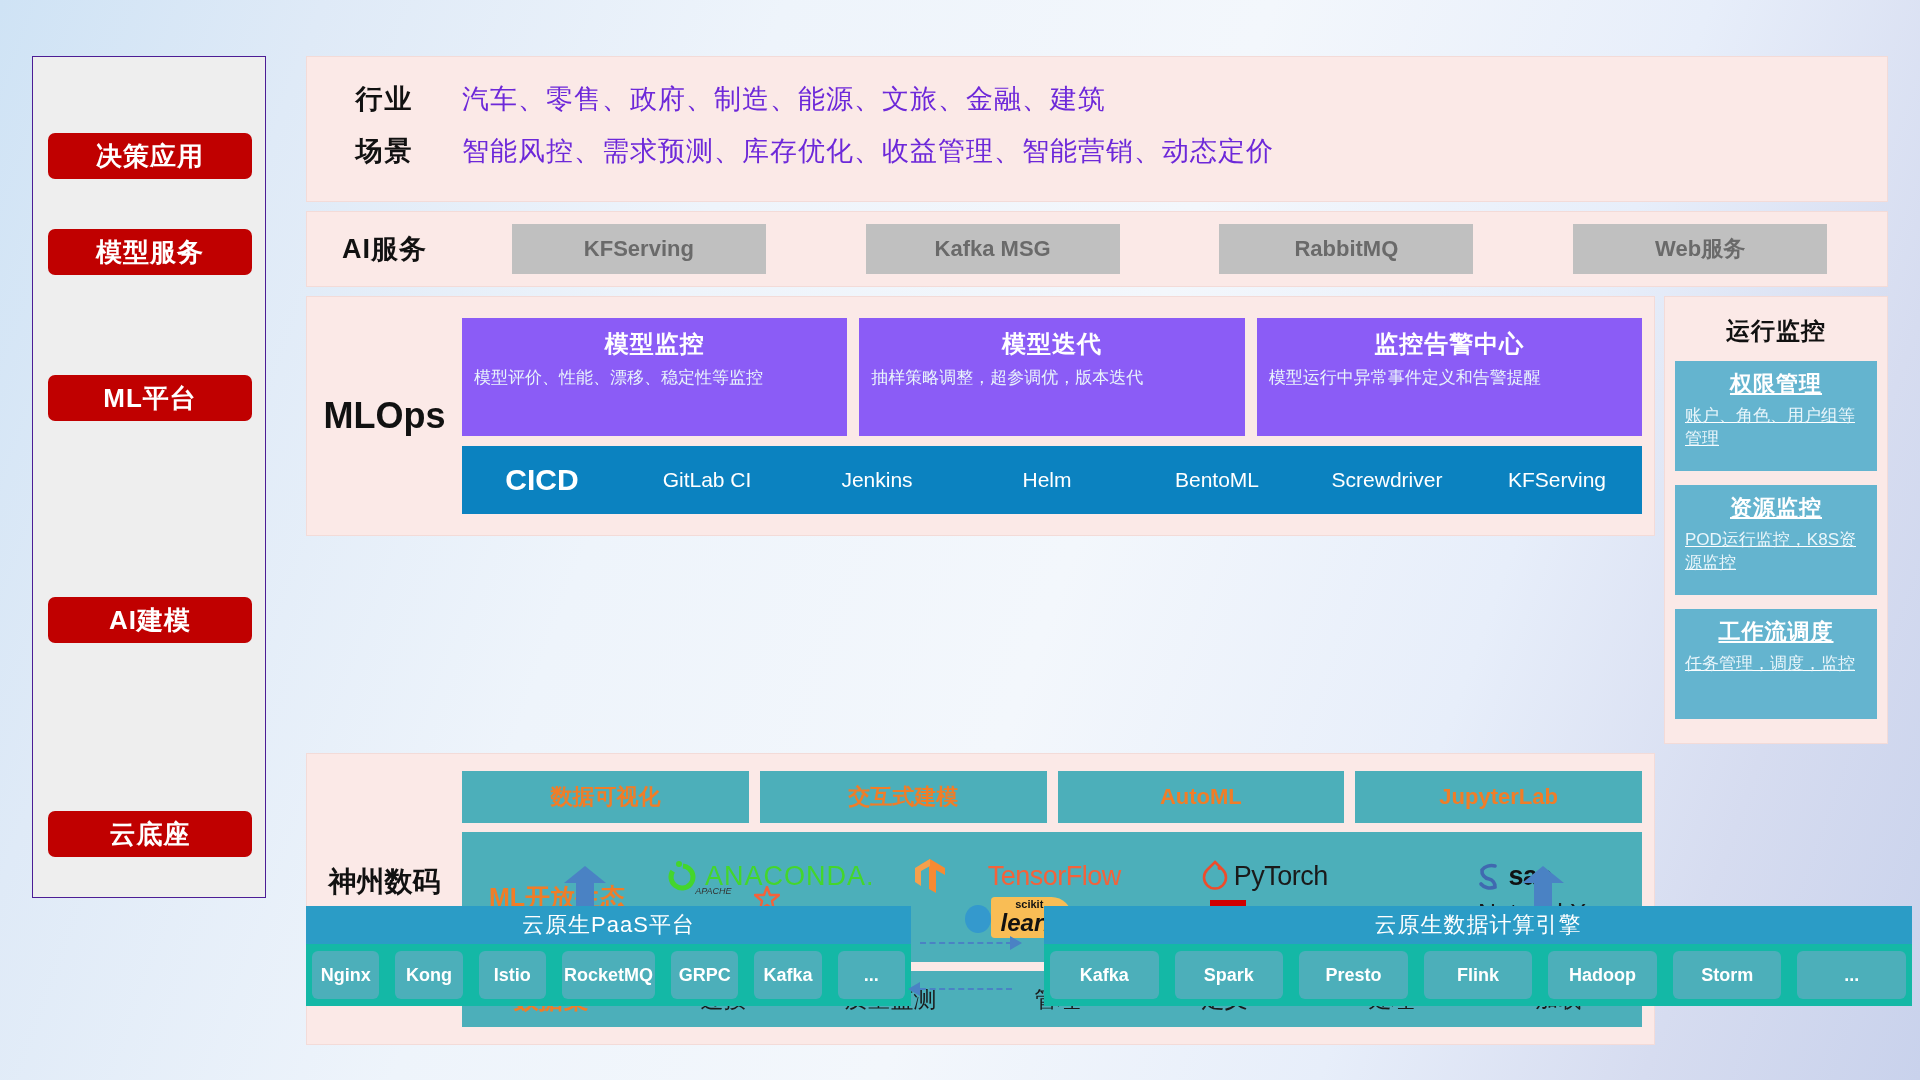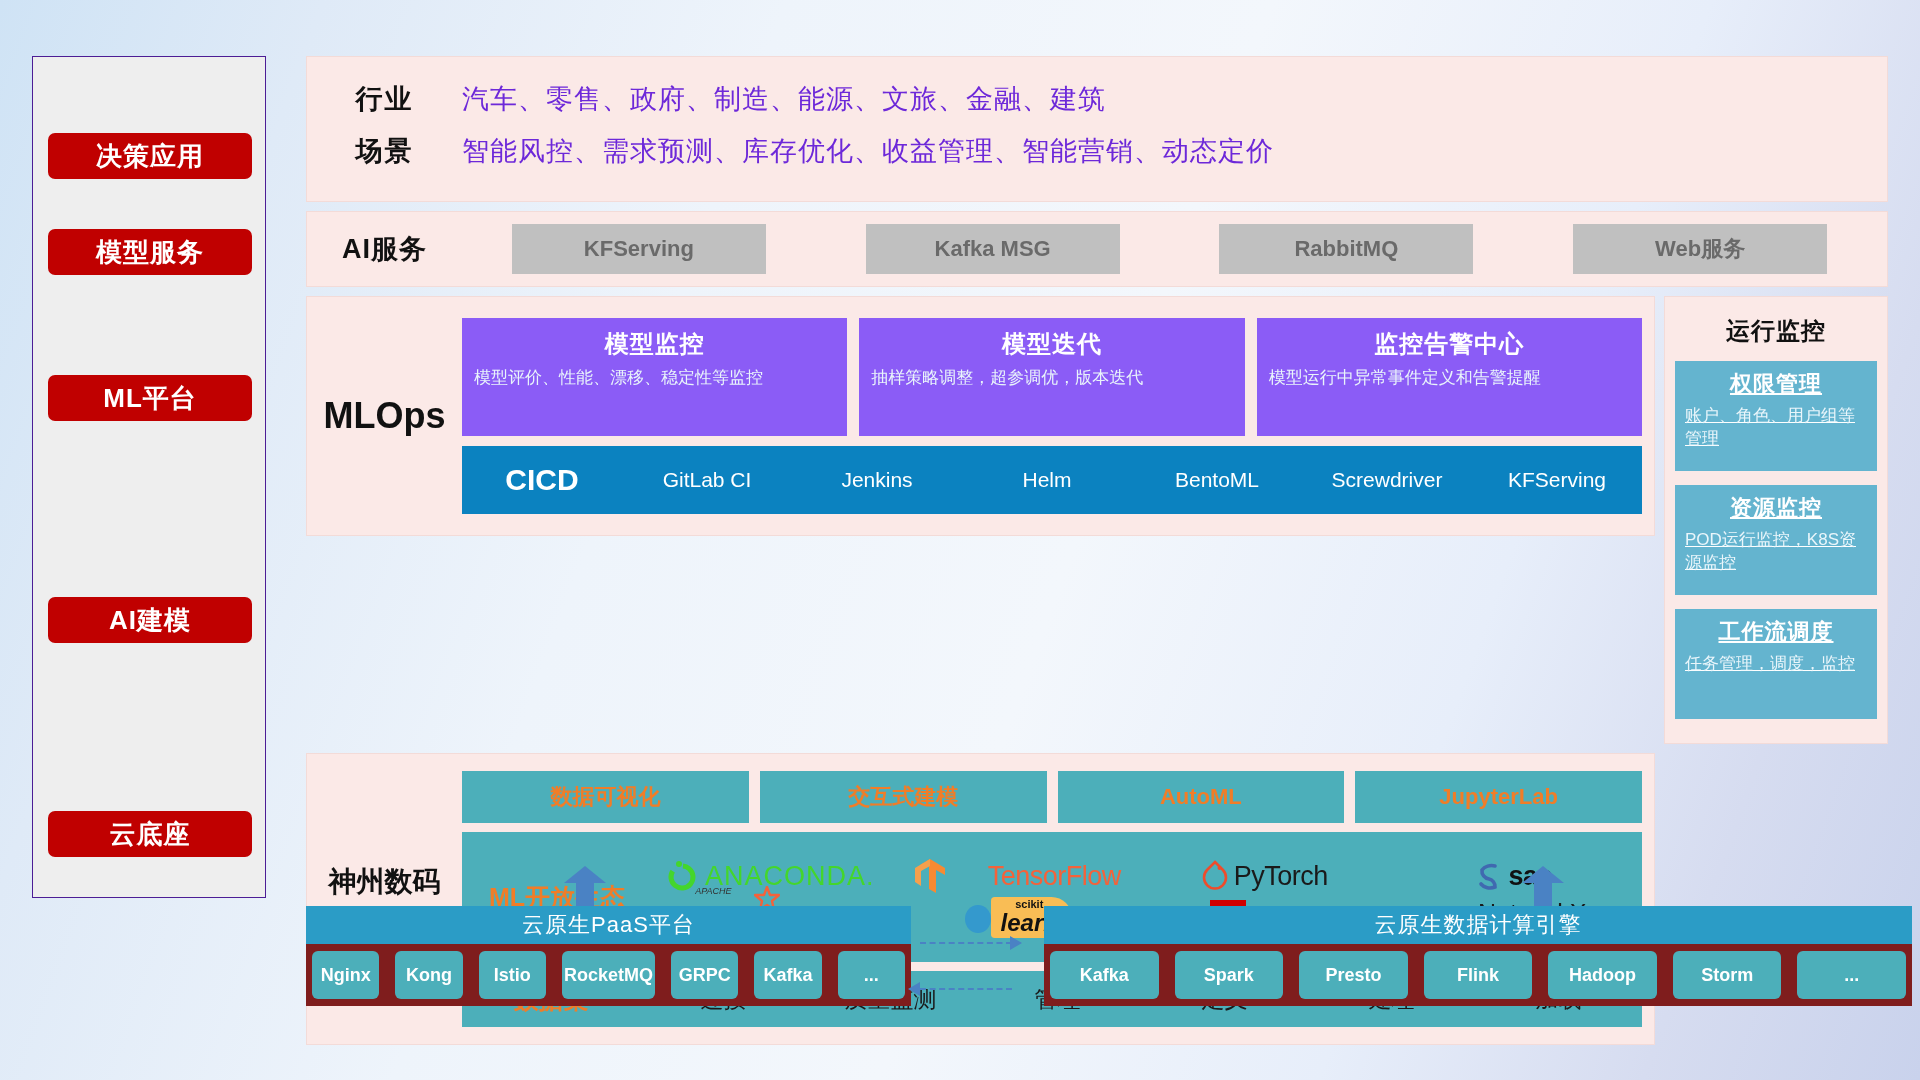--- a/index.html
+++ b/index.html
@@ -167,21 +167,21 @@
 
   
   #cloud { position: absolute; left: 306px; top: 888px; width: 1582px; height: 135px; }
   .cloud-group { position: absolute; top: 18px; }
   .cloud-head {
     background: #2b9cc6; color: #fff; height: 38px;
     display: flex; align-items: center; justify-content: center;
     font-size: 22px; letter-spacing: 1px;
   }
   .cloud-body {
-    background: #7f1d1d; padding: 7px 6px; display: flex; gap: 16px;
+    background: #14b8a6; padding: 7px 6px; display: flex; gap: 16px;
   }
   .cloud-chip {
     flex: 1; height: 48px; background: #4cafba; border-radius: 6px;
     color: #fff; font-size: 18px; font-weight: bold;
     display: flex; align-items: center; justify-content: center;
     text-align: center; line-height: 1.05; padding: 0 2px;
   }
   .up-arrow { position: absolute; width: 42px; height: 40px; }
   .up-arrow .stem {
     position: absolute; left: 12px; top: 14px; width: 18px; height: 26px;

